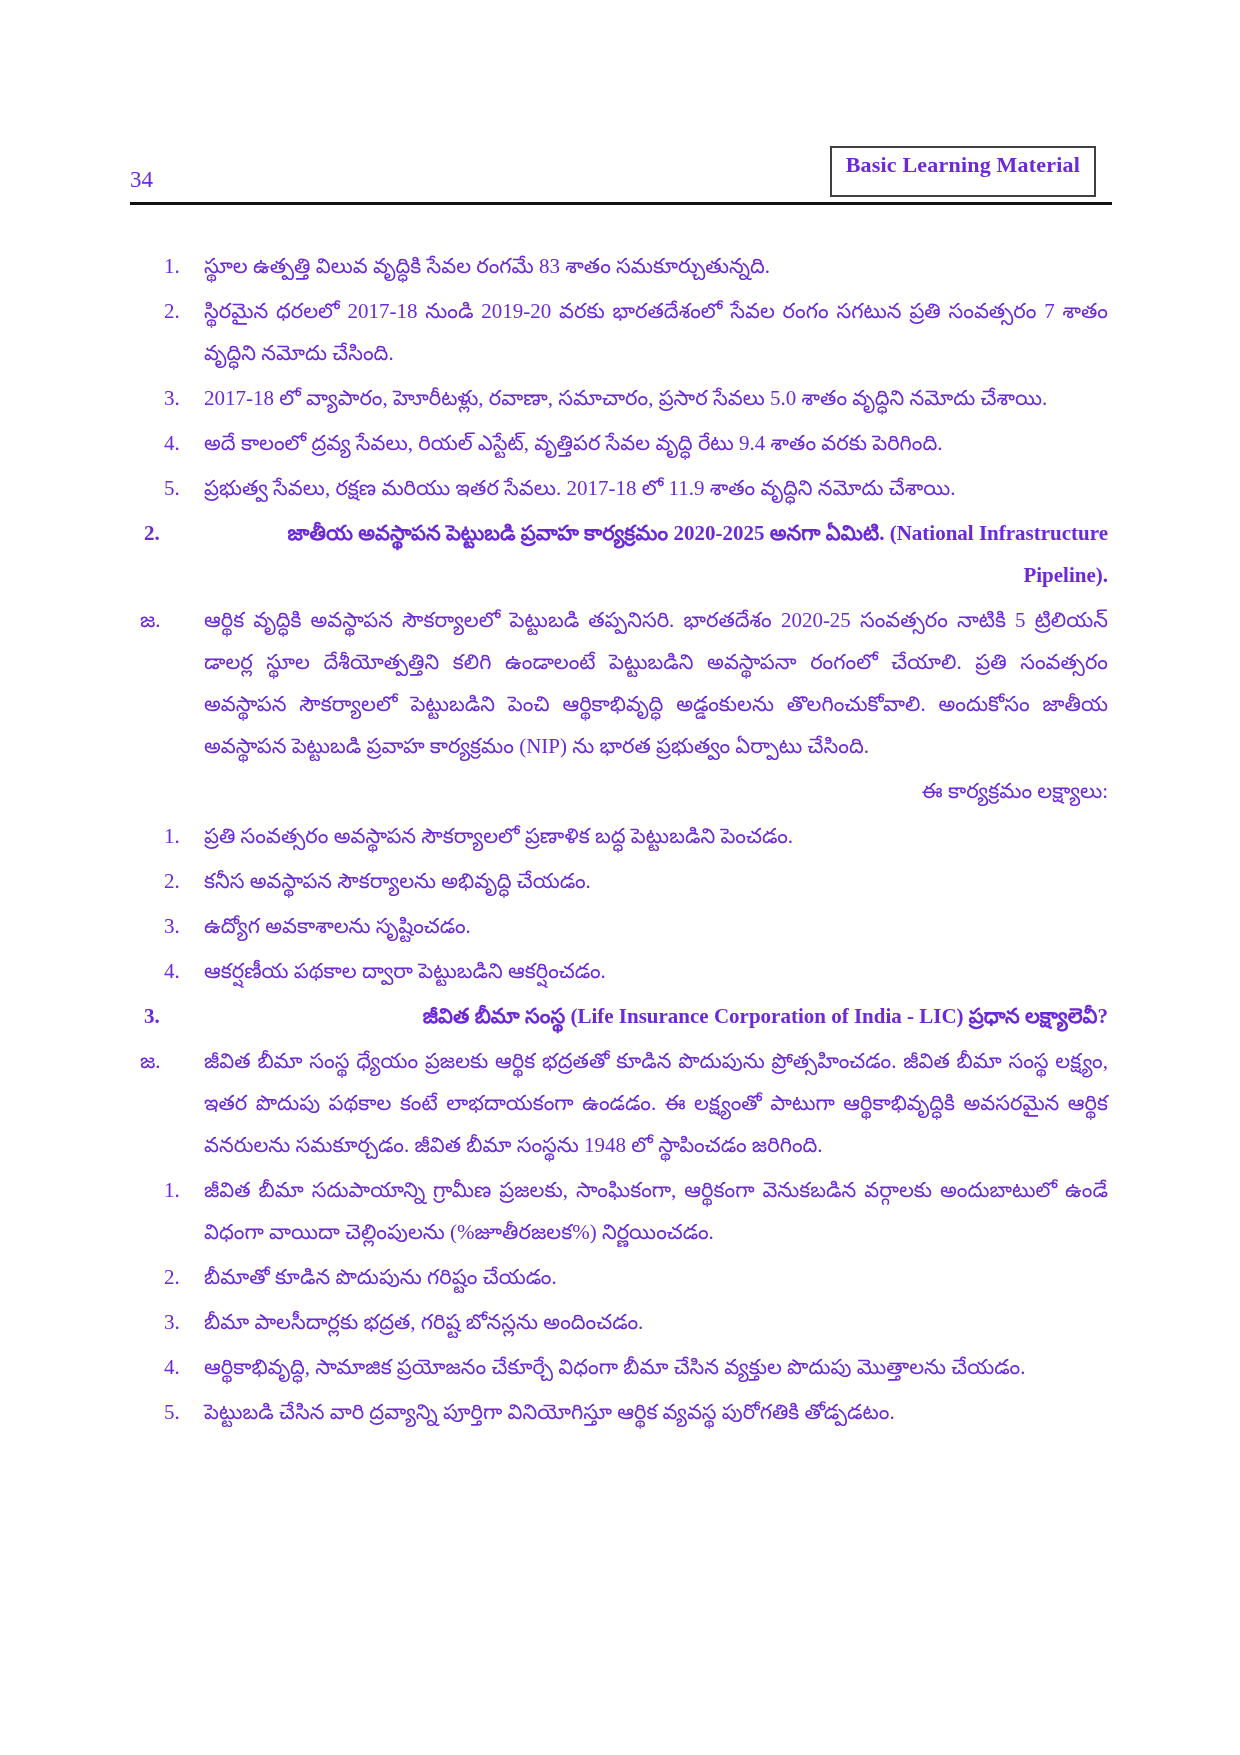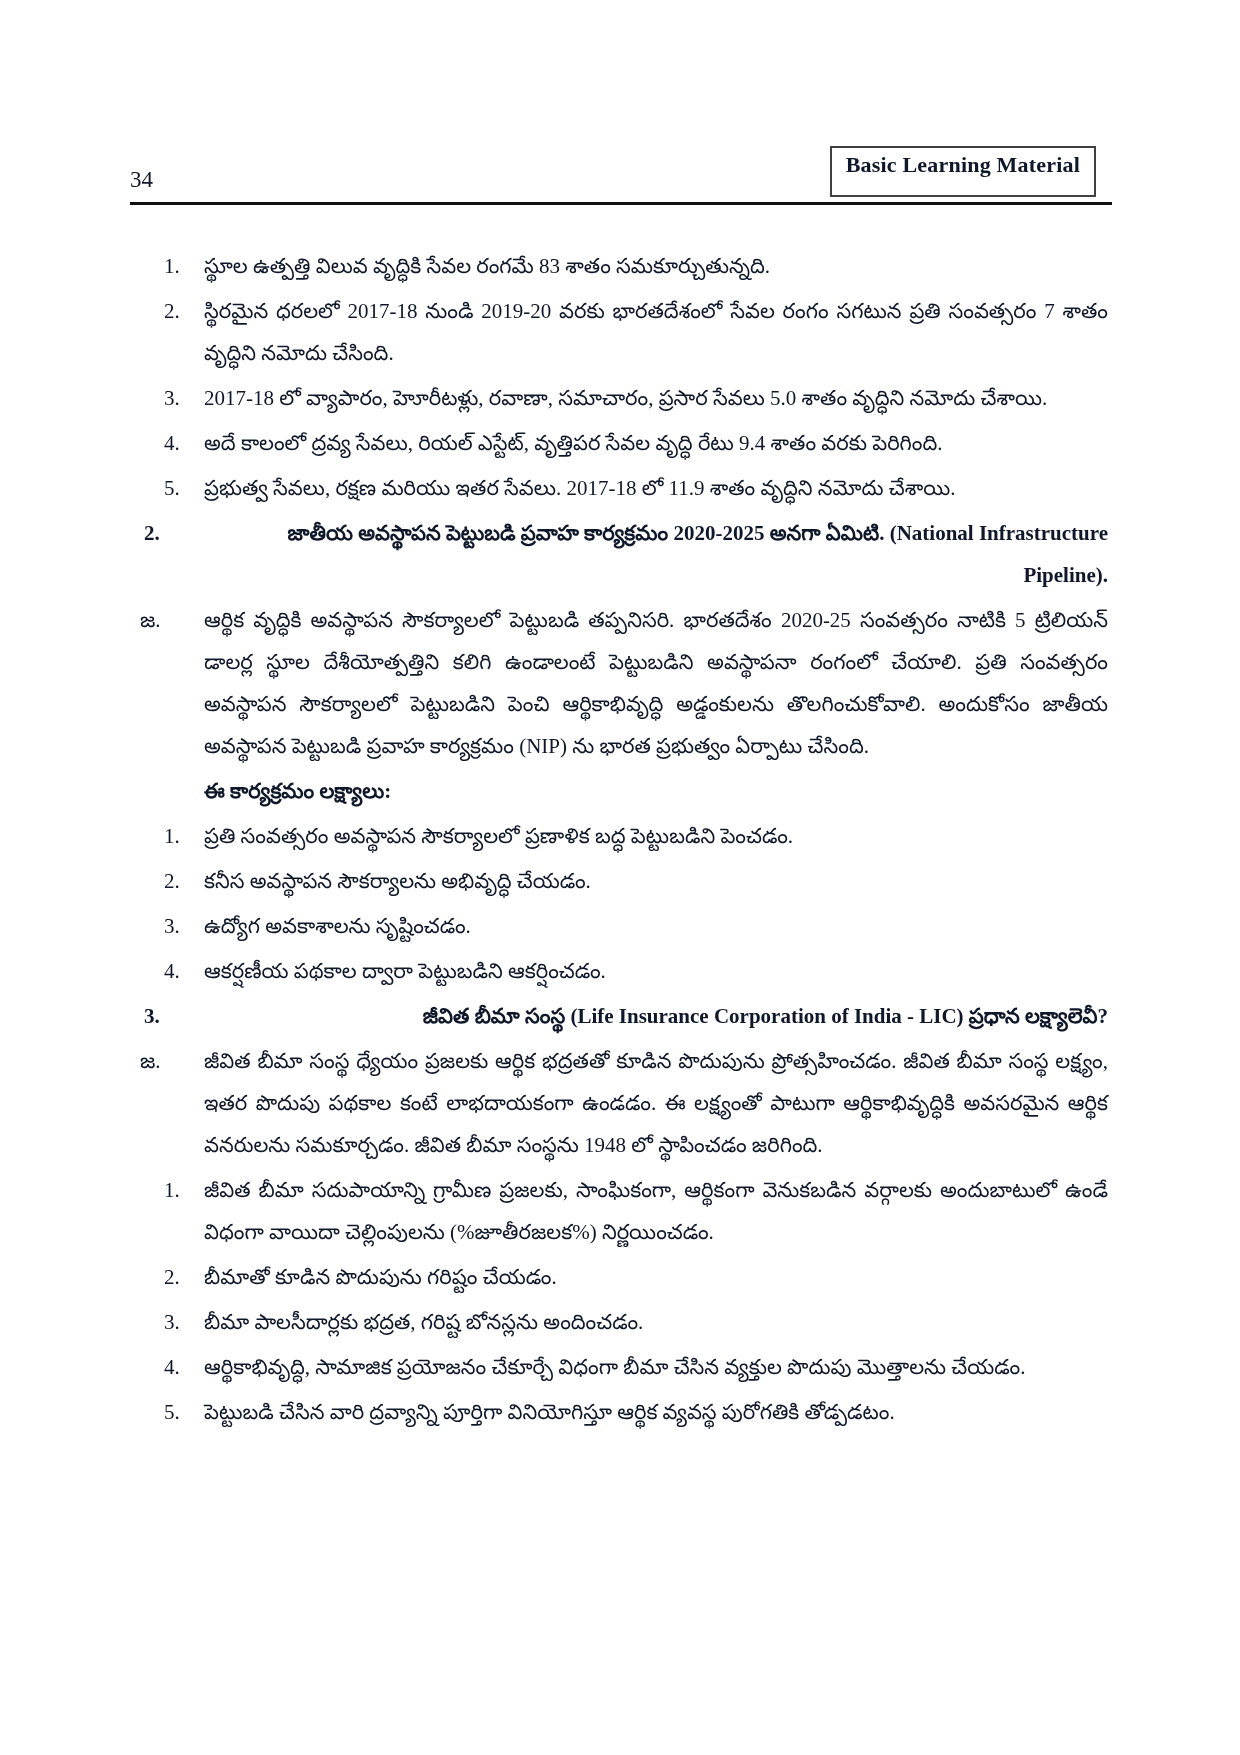--- a/index.html
+++ b/index.html
@@ -1,21 +1,21 @@
 <!DOCTYPE html>
 <html><head>
 <meta charset="utf-8">
 <style>
   html,body{margin:0;padding:0;background:#ffffff;}
   .page{
     position:relative;
     width:1240px;
     height:1755px;
     background:#ffffff;
-    color:#0f172a;
+    color:#6d28d9;
     font-family:"Liberation Serif","DejaVu Serif",serif;
     overflow:hidden;
     box-sizing:border-box;
   }
   .page-header{
     margin:146px 130px 0 130px;
     display:flex;
     justify-content:space-between;
     align-items:flex-end;
   }
@@ -66,22 +66,23 @@
   .q-row .txt{
     font-weight:bold;
     text-align:right;
   }
   .a-row .num{
     flex:0 0 64px;
     padding-left:10px;
   }
   .subhead{
     padding-left:74px;
-    font-weight:bold;
+    font-weight:normal;
     margin-bottom:3px;
+    text-align:right;
   }
 </style>
 </head>
 <body>
 
 <div class="page">
   <div class="page-header">
     <span class="page-num">34</span>
     <span class="title-box"><span>Basic Learning Material</span></span>
   </div>

